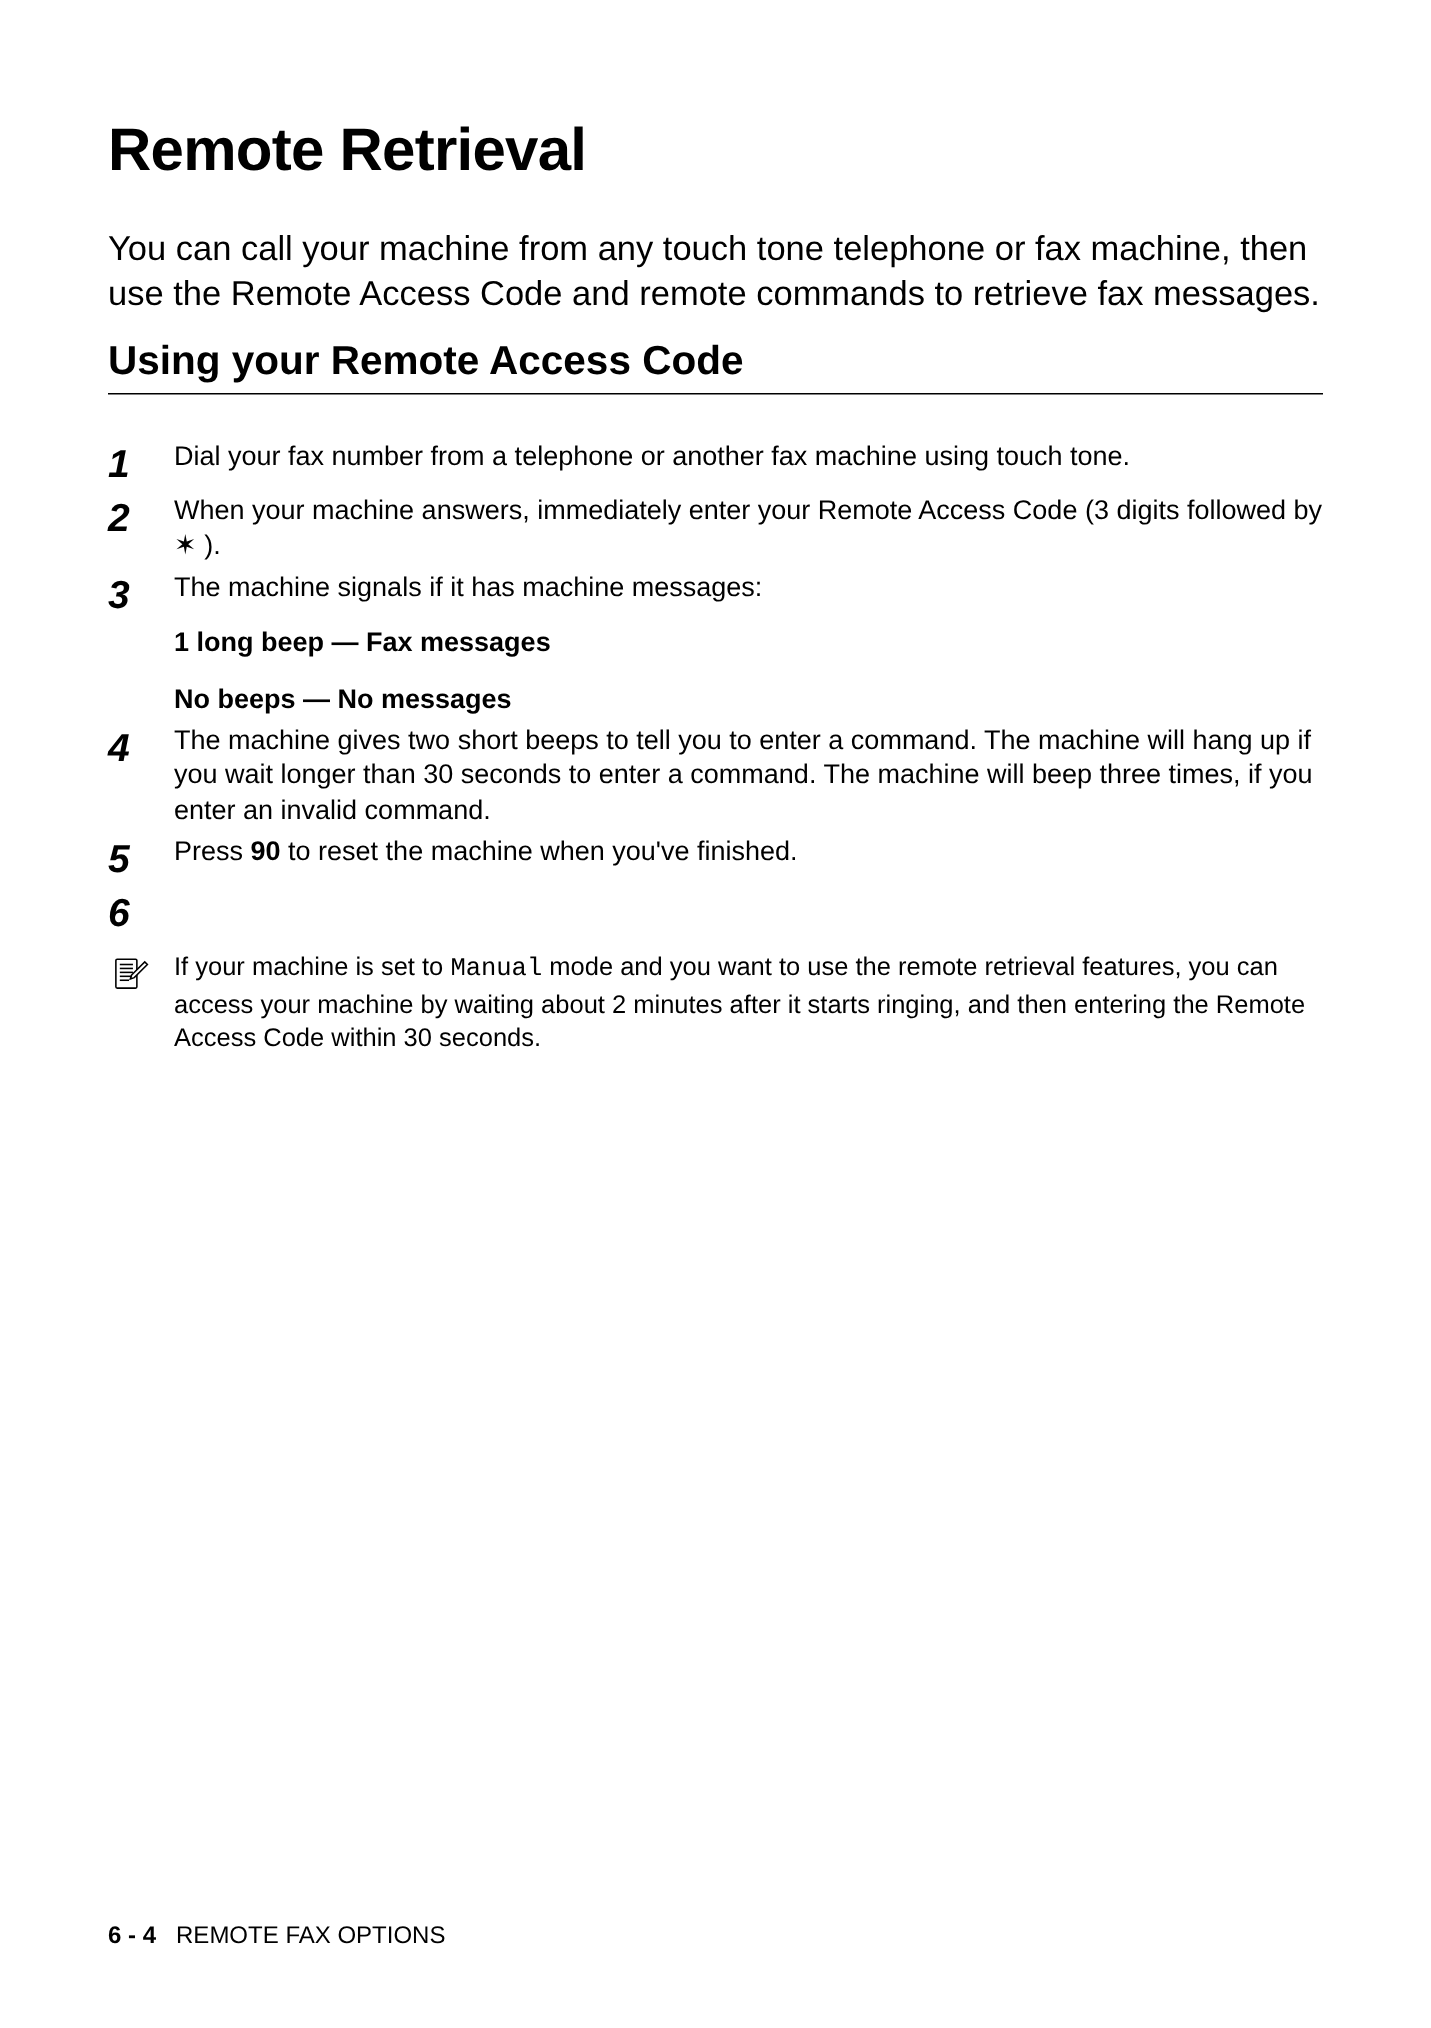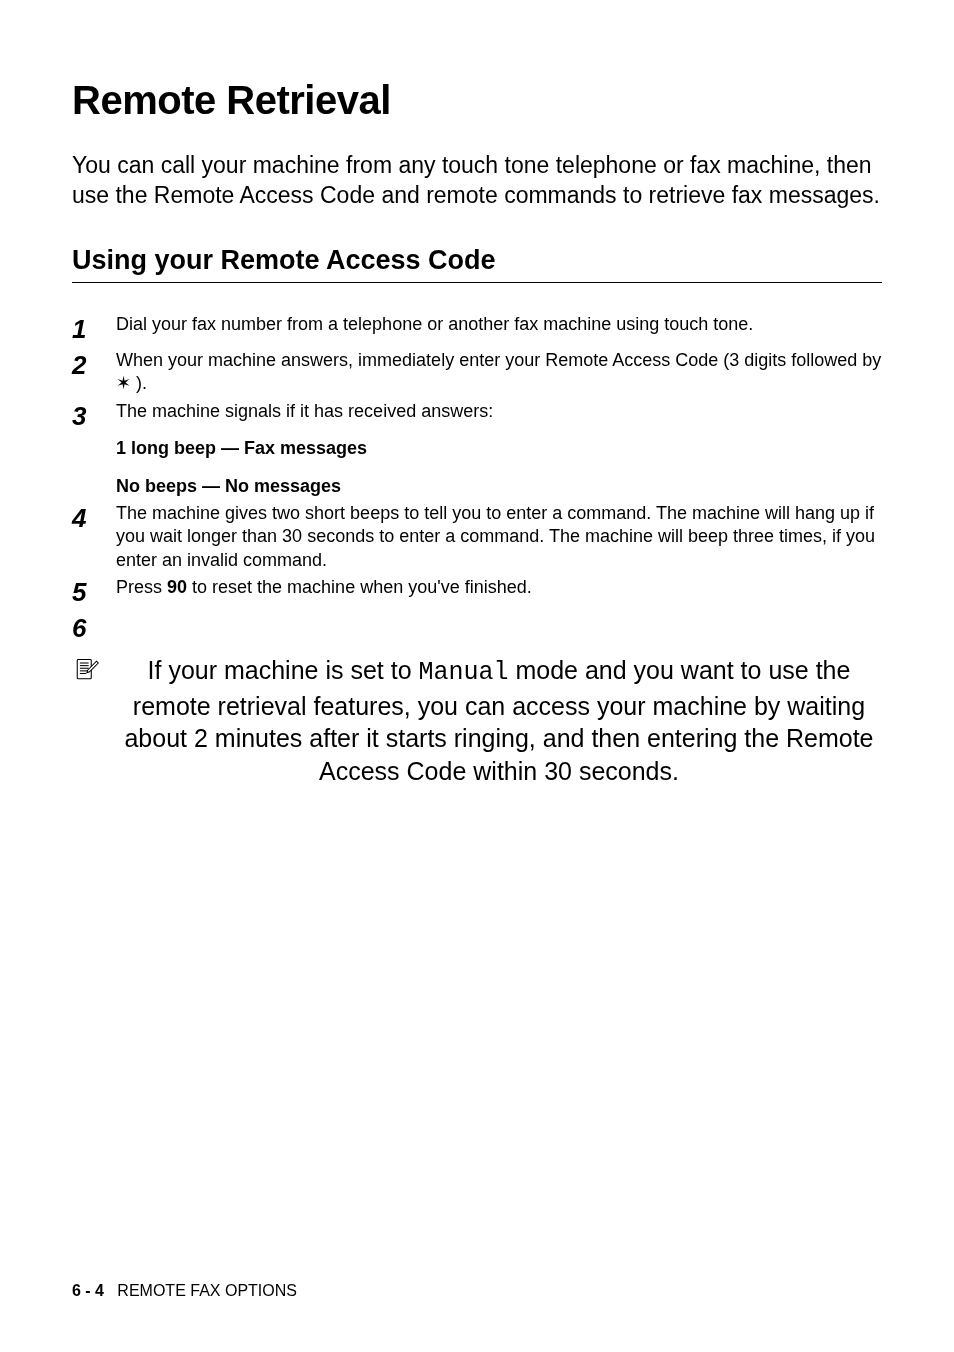--- a/index.html
+++ b/index.html
@@ -18,21 +18,21 @@
     }
     .page-title {
       font-size: 40px;
       font-weight: bold;
       margin-bottom: 28px;
       letter-spacing: -0.5px;
     }
     .intro-text {
       font-size: 23px;
       line-height: 1.3;
-      margin-bottom: 34px;
+      margin-bottom: 14px;
     }
     .section-heading {
       font-size: 27px;
       font-weight: bold;
       padding-bottom: 6px;
       border-bottom: 1.5px solid #000;
       margin-bottom: 30px;
     }
     .step-list {
       list-style: none;
@@ -79,24 +79,23 @@
     .note-icon {
       width: 44px;
       flex-shrink: 0;
       padding-top: 2px;
     }
     .note-icon svg {
       width: 28px;
       height: 28px;
     }
     .note-text {
-      font-size: 25px;
+      font-size: 17px;
       line-height: 1.3;
       flex: 1;
-      text-align: center;
     }
     .footer {
       position: absolute;
       bottom: 52px;
       left: 72px;
       font-size: 16px;
     }
     .footer-page {
       font-weight: bold;
     }
@@ -123,21 +122,21 @@
   <li class="step-item">
     <div class="step-number">2</div>
     <div class="step-body">
       <span>When your machine answers, immediately enter your Remote Access Code (3 digits followed by </span><span class="star">✶</span><span> ).</span>
     </div>
   </li>
 
   <li class="step-item">
     <div class="step-number">3</div>
     <div class="step-body">
-      <div>The machine signals if it has received answers:</div>
+      <div>The machine signals if it has machine messages:</div>
       <div class="step-sub">1 long beep — Fax messages</div>
       <div class="step-sub">No beeps — No messages</div>
     </div>
   </li>
 
   <li class="step-item">
     <div class="step-number">4</div>
     <div class="step-body">The machine gives two short beeps to tell you to enter a command. The machine will hang up if you wait longer than 30 seconds to enter a command. The machine will beep three times, if you enter an invalid command.</div>
   </li>
 

